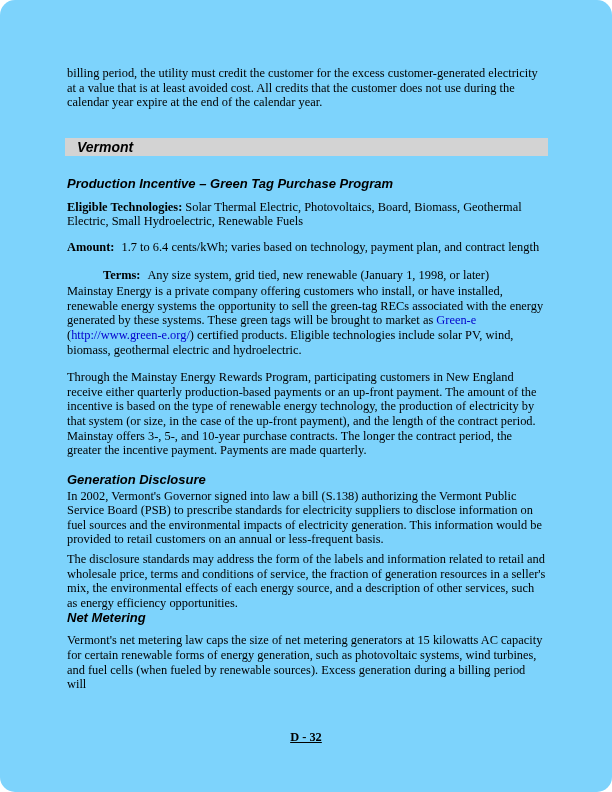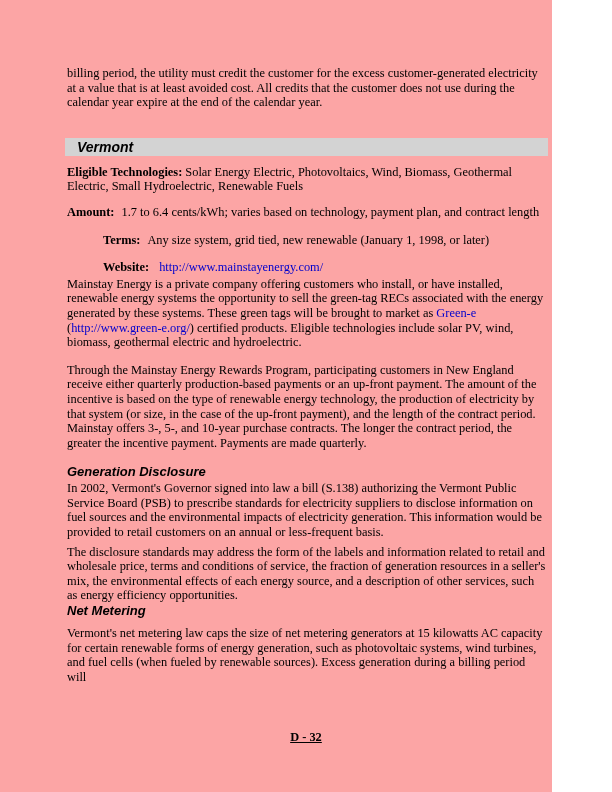--- a/index.html
+++ b/index.html
@@ -2,26 +2,27 @@
 <html><head>
 <meta charset="utf-8">
 <style>
   html, body {
     margin: 0;
     padding: 0;
     background: #ffffff;
   }
   .page {
     position: relative;
-    width: 552px;
+    width: 612px;
     height: 792px;
-    background: #fca5a5;
+    background: #7dd3fc;
     color: #000000;
     font-family: "Liberation Serif", serif;
     overflow: hidden;
+    border-radius: 15px;
   }
   .content {
     position: absolute;
     left: 67px;
     top: 66px;
     width: 479px;
   }
   .body-text {
     font-size: 12.4px;
     line-height: 14.6px;
@@ -90,28 +91,28 @@
 
 <div class="page">
   <div class="content">
 
     <p class="body-text intro">billing period, the utility must credit the customer for the excess customer-generated electricity at a value that is at least avoided cost. All credits that the customer does not use during the calendar year expire at the end of the calendar year.</p>
 
     <div class="state-bar">
       <span>Vermont</span>
     </div>
 
+    <h2 class="subheading program-heading">Production Incentive – Green Tag Purchase Program</h2>
 
-    <p class="body-text field field-eligible"><span class="field-label">Eligible Technologies:</span><span>Solar Energy Electric, Photovoltaics, Wind, Biomass, Geothermal Electric, Small Hydroelectric, Renewable Fuels</span></p>
+    <p class="body-text field field-eligible"><span class="field-label">Eligible Technologies:</span><span>Solar Thermal Electric, Photovoltaics, Board, Biomass, Geothermal Electric, Small Hydroelectric, Renewable Fuels</span></p>
 
     <p class="body-text field field-amount"><span class="field-label">Amount:</span><span>1.7 to 6.4 cents/kWh; varies based on technology, payment plan, and contract length</span></p>
 
     <p class="body-text field field-terms"><span class="field-label">Terms:</span><span>Any size system, grid tied, new renewable (January 1, 1998, or later)</span></p>
 
-    <p class="body-text field field-website"><span class="field-label">Website:</span><a class="link">http://www.mainstayenergy.com/</a></p>
 
     <p class="body-text para-mainstay"><span>Mainstay Energy is a private company offering customers who install, or have installed, renewable energy systems the opportunity to sell the green-tag RECs associated with the energy generated by these systems. These green tags will be brought to market as </span><a class="link">Green-e</a><span> (</span><a class="link">http://www.green-e.org/</a><span>) certified products. Eligible technologies include solar PV, wind, biomass, geothermal electric and hydroelectric.</span></p>
 
     <p class="body-text para-rewards">Through the Mainstay Energy Rewards Program, participating customers in New England receive either quarterly production-based payments or an up-front payment. The amount of the incentive is based on the type of renewable energy technology, the production of electricity by that system (or size, in the case of the up-front payment), and the length of the contract period. Mainstay offers 3-, 5-, and 10-year purchase contracts. The longer the contract period, the greater the incentive payment.  Payments are made quarterly.</p>
 
     <h2 class="subheading generation-heading">Generation Disclosure</h2>
 
     <p class="body-text para-gen1">In 2002, Vermont's Governor signed into law a bill (S.138) authorizing the Vermont Public Service Board (PSB) to prescribe standards for electricity suppliers to disclose information on fuel sources and the environmental impacts of electricity generation. This information would be provided to retail customers on an annual or less-frequent basis.</p>
 
     <p class="body-text para-gen2">The disclosure standards may address the form of the labels and information related to retail and wholesale price, terms and conditions of service, the fraction of generation resources in a seller's mix, the environmental effects of each energy source, and a description of other services, such as energy efficiency opportunities.</p>

